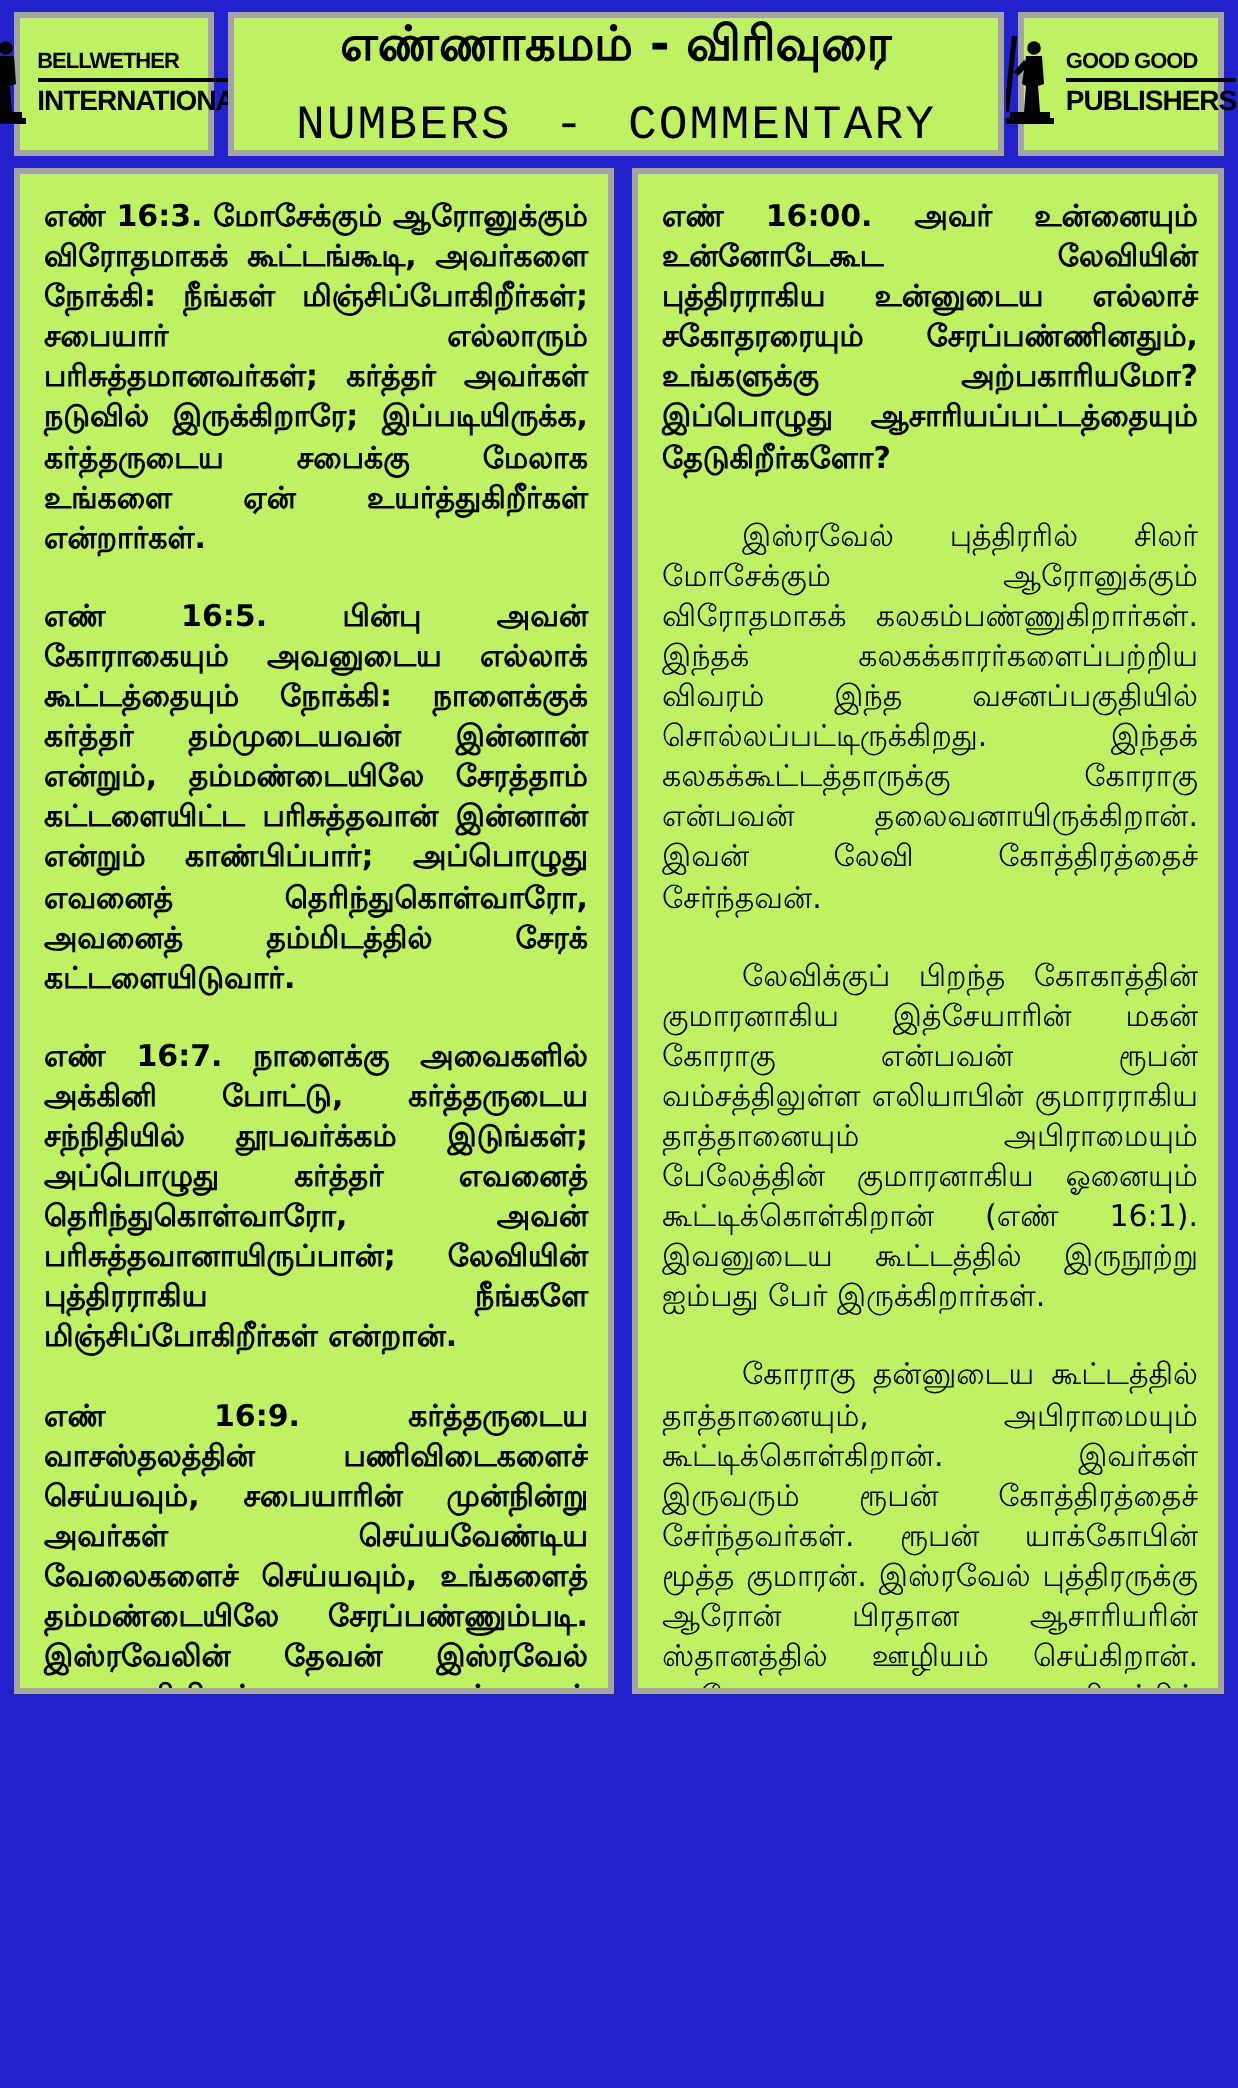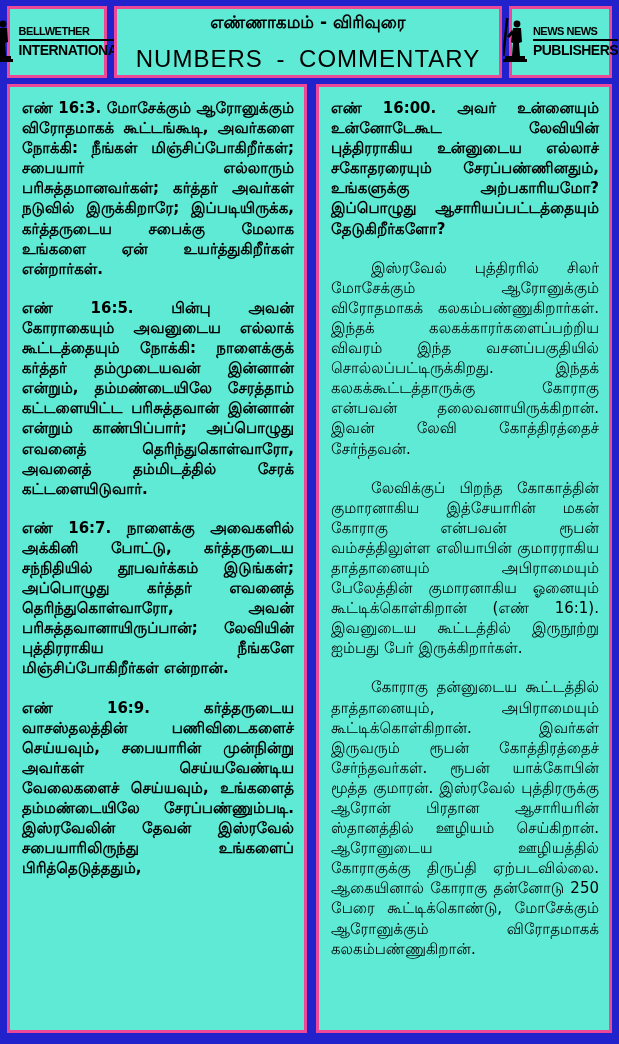--- a/index.html
+++ b/index.html
@@ -6,22 +6,22 @@
   body{
     width:619px;height:1044px;
     background:#2222CC;
     position:relative;
     font-family:"Liberation Sans","DejaVu Sans",sans-serif;
     color:#000;
     overflow:hidden;
   }
   .panel{
     position:absolute;
-    background:#5eead4;
-    border:3px solid #ec4899;
+    background:#bef264;
+    border:3px solid #a3a3a3;
     box-sizing:border-box;
   }
   
   .logo-box{
     top:6px;height:72px;
     display:flex;align-items:center;justify-content:center;
     gap:4px;padding:2px;
   }
   #logo-left{left:7px;width:100px;}
   #logo-right{left:509px;width:103px;}
@@ -33,32 +33,32 @@
   }
   .logo-line2{
     font-weight:bold;font-size:14px;letter-spacing:-0.5px;
     margin-top:2px;white-space:nowrap;
   }
   #title-box{
     left:114px;top:6px;width:388px;height:72px;
     display:flex;flex-direction:column;align-items:center;justify-content:center;
   }
   .title-tamil{
-    font-weight:bold;font-size:17px;
+    font-weight:bold;font-size:24px;
     font-family:"DejaVu Sans",sans-serif;
     white-space:nowrap;
   }
   .title-english{
-    font-family:Liberation Sans, sans-serif;
+    font-family:Liberation Mono, monospace;
     font-size:24px;letter-spacing:1px;word-spacing:6px;
     margin-top:11px;white-space:nowrap;
   }
   
   .column{
-    top:84px;height:949px;
+    top:84px;height:763px;
     padding:11px 10px 10px 12px;
     font-size:15px;
     line-height:1.34;
     overflow:hidden;
   }
   #col-left{left:7px;width:300px;}
   #col-right{left:316px;width:296px;}
   .column p{
     margin:0 0 19px 0;
     text-align:justify;
@@ -107,21 +107,21 @@
         <rect x="3" y="2" width="2.5" height="38" transform="rotate(6 4 2)"></rect>
         <circle cx="14" cy="8" r="3.4"></circle>
         <path d="M10 12 L18 12 L19 26 L16 27 L17 40 L9 40 L10 27 L8 26 Z"></path>
         <path d="M9 14 L4 20 L6 22 L11 17 Z"></path>
         <rect x="2" y="40" width="20" height="3"></rect>
         <rect x="0" y="43" width="24" height="3"></rect>
       </g>
     </svg>
   </span>
   <span class="logo-text">
-    <span class="logo-line1">NEWS NEWS</span>
+    <span class="logo-line1">GOOD GOOD</span>
     <span class="logo-line2">PUBLISHERS</span>
   </span>
 </div>
 
 <div class="panel column" id="col-left">
   <p class="verse-para">எண் 16:3. மோசேக்கும் ஆரோனுக்கும் விரோதமாகக் கூட்டங்கூடி, அவர்களை நோக்கி: நீங்கள் மிஞ்சிப்போகிறீர்கள்; சபையார் எல்லாரும் பரிசுத்தமானவர்கள்; கர்த்தர் அவர்கள் நடுவில் இருக்கிறாரே; இப்படியிருக்க, கர்த்தருடைய சபைக்கு மேலாக உங்களை ஏன் உயர்த்துகிறீர்கள் என்றார்கள்.</p>
   <p class="verse-para">எண் 16:5. பின்பு அவன் கோராகையும் அவனுடைய எல்லாக் கூட்டத்தையும் நோக்கி: நாளைக்குக் கர்த்தர் தம்முடையவன் இன்னான் என்றும், தம்மண்டையிலே சேரத்தாம் கட்டளையிட்ட பரிசுத்தவான் இன்னான் என்றும் காண்பிப்பார்; அப்பொழுது எவனைத் தெரிந்துகொள்வாரோ, அவனைத் தம்மிடத்தில் சேரக் கட்டளையிடுவார்.</p>
   <p class="verse-para">எண் 16:7. நாளைக்கு அவைகளில் அக்கினி போட்டு, கர்த்தருடைய சந்நிதியில் தூபவர்க்கம் இடுங்கள்; அப்பொழுது கர்த்தர் எவனைத் தெரிந்துகொள்வாரோ, அவன் பரிசுத்தவானாயிருப்பான்; லேவியின் புத்திரராகிய நீங்களே மிஞ்சிப்போகிறீர்கள் என்றான்.</p>
   <p class="verse-para">எண் 16:9. கர்த்தருடைய வாசஸ்தலத்தின் பணிவிடைகளைச் செய்யவும், சபையாரின் முன்நின்று அவர்கள் செய்யவேண்டிய வேலைகளைச் செய்யவும், உங்களைத் தம்மண்டையிலே சேரப்பண்ணும்படி. இஸ்ரவேலின் தேவன் இஸ்ரவேல் சபையாரிலிருந்து உங்களைப் பிரித்தெடுத்ததும்,</p>
 </div>

